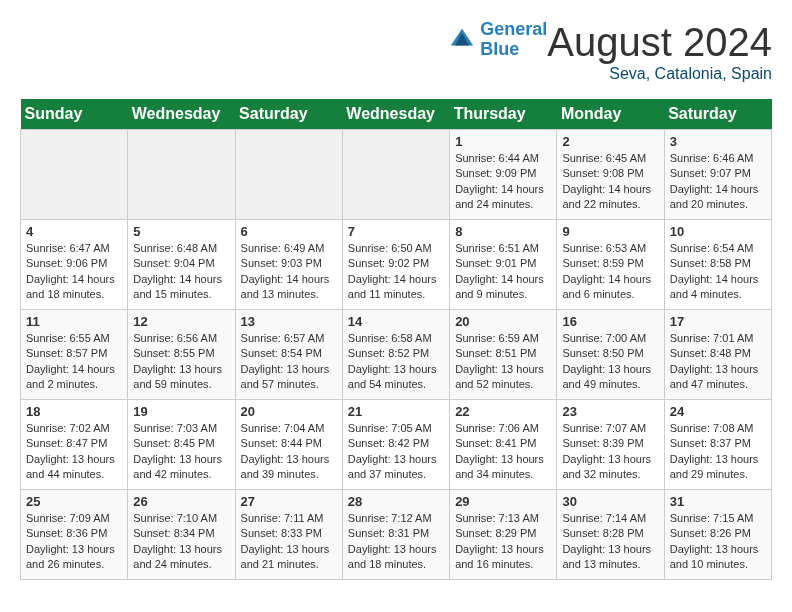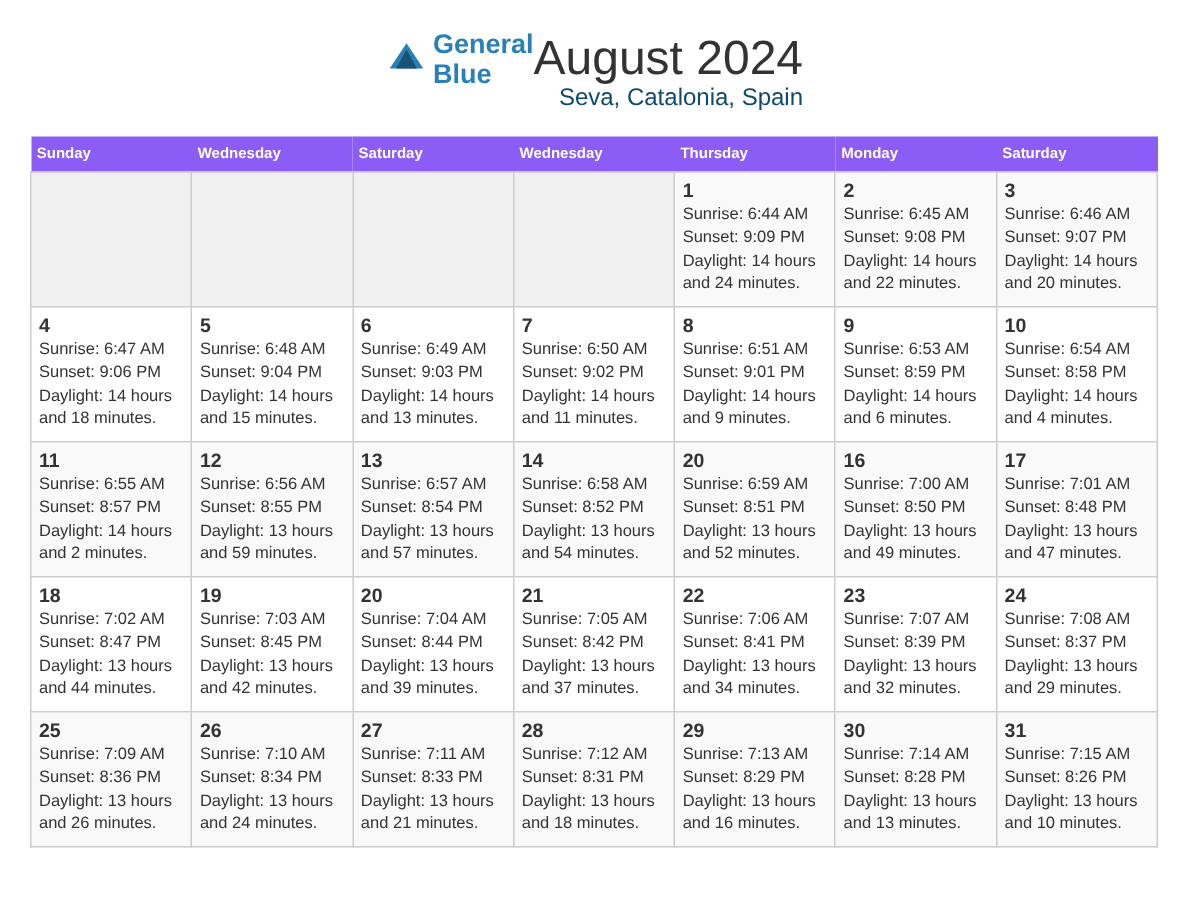--- a/index.html
+++ b/index.html
@@ -5,21 +5,21 @@
     * { margin: 0; padding: 0; box-sizing: border-box; }
     body {
       font-family: Arial, sans-serif;
       background: #fff;
       width: 792px;
       min-height: 612px;
       padding: 20px;
     }
     .header-area {
       display: flex;
-      justify-content: center;
+      justify-content: flex-end;
       align-items: flex-start;
       margin-bottom: 16px;
     }
     .logo {
       display: flex;
       align-items: center;
     }
     .logo-text {
       font-size: 18px;
       font-weight: bold;
@@ -31,39 +31,39 @@
     }
     .logo-icon {
       width: 28px;
       height: 28px;
       margin-right: 4px;
     }
     .title-area {
       text-align: right;
     }
     .main-title {
-      font-size: 32px;
+      font-size: 40px;
       font-weight: normal;
       color: #333;
     }
     .subtitle {
       font-size: 16px;
       color: #0c4a6e;
     }
     table {
       width: 100%;
       border-collapse: collapse;
       font-size: 11px;
     }
     thead tr th {
-      background-color: #8b5cf6;
+      background-color: #15803d;
       color: #fff;
       padding: 6px 4px;
       text-align: left;
-      font-size: 10px;
+      font-size: 16px;
       font-weight: bold;
     }
     tbody tr {
       vertical-align: top;
     }
     tbody tr td {
       border: 1px solid #ccc;
       padding: 4px 5px;
       vertical-align: top;
       min-height: 80px;

